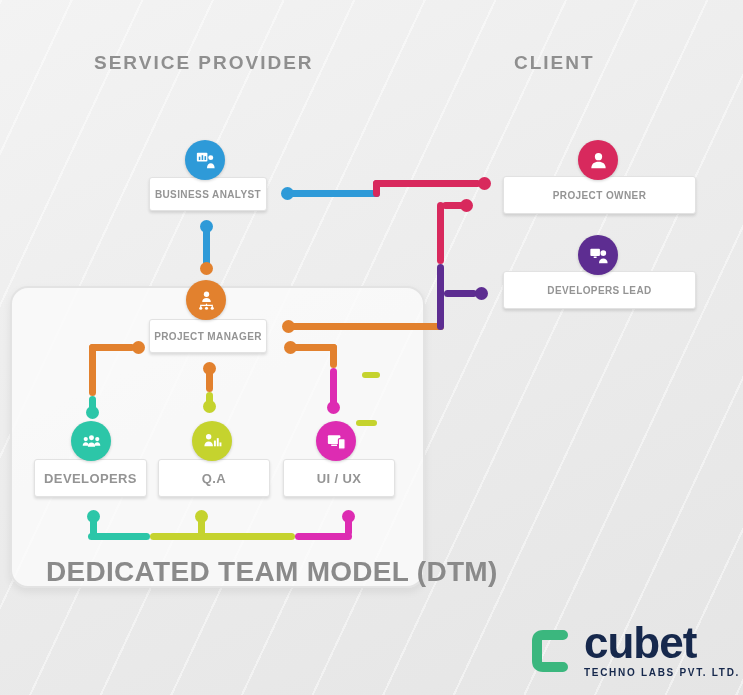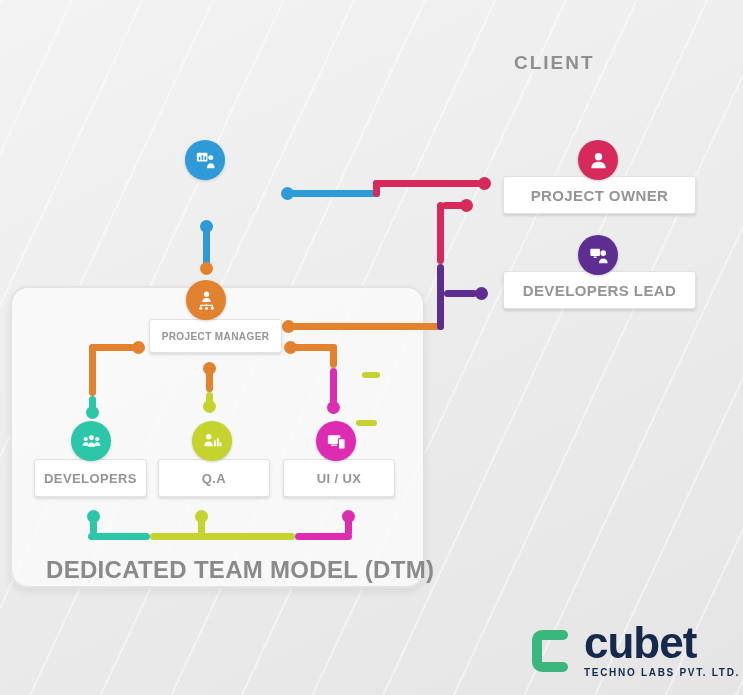--- a/index.html
+++ b/index.html
@@ -6,44 +6,45 @@
   html,body{width:743px;height:695px}
   body{font-family:"Liberation Sans",sans-serif;background:#e9e9e9}
   .stage{position:relative;width:743px;height:695px;overflow:hidden;
     background-image:
       repeating-linear-gradient(115deg, rgba(255,255,255,0.45) 0px, rgba(255,255,255,0.45) 2px, rgba(255,255,255,0) 2px, rgba(255,255,255,0) 64px),
       linear-gradient(155deg,#f3f3f3 0%,#ebebeb 55%,#e5e5e5 100%);}
   .heading{position:absolute;font-size:19px;font-weight:bold;letter-spacing:2px;color:#8f8f8f;white-space:nowrap}
   .node-box{position:absolute;background:#fff;border:1px solid #e2e2e2;border-radius:3px;display:flex;align-items:center;justify-content:center;box-shadow:0 2px 3px rgba(0,0,0,0.12);color:#949494;font-weight:bold;letter-spacing:0.4px;white-space:nowrap}
   .small-label{font-size:10px}
   .mid-label{font-size:13px}
-  .big-label{font-size:15px}
+  .big-label{font-size:10px}
   .icon-circle{position:absolute;width:40px;height:40px;border-radius:50%;display:flex;align-items:center;justify-content:center;box-shadow:0 1px 3px rgba(0,0,0,0.18)}
   .line{position:absolute;border-radius:3.5px}
   .dot{position:absolute;width:13px;height:13px;border-radius:50%}
   .c-blue{background:#2e9ad8}
   .c-crimson{background:#d8295d}
   .c-purple{background:#5d2d91}
   .c-orange{background:#e2812e}
   .c-teal{background:#2cc6a8}
   .c-yellow{background:#c5d32e}
   .c-magenta{background:#dd2cb2}
   .dtm-frame{position:absolute;left:10px;top:286px;width:415px;height:302px;background:rgba(250,250,250,0.85);border:2px solid #e3e3e3;border-radius:18px;box-shadow:0 4px 9px rgba(0,0,0,0.07)}
-  .dtm-title{position:absolute;left:46px;top:556px;font-size:24px;font-weight:bold;color:#8a8a8a;letter-spacing:0.3px;white-space:nowrap}
+  .dtm-title{position:absolute;left:46px;top:556px;font-size:28px;font-weight:bold;color:#8a8a8a;letter-spacing:0.3px;white-space:nowrap}
   .logo{position:absolute;left:527px;top:620px;display:flex;align-items:flex-start}
   .logo-mark{margin-top:6px}
   .logo-text{margin-left:7px;display:flex;flex-direction:column}
   .logo-name{font-size:44px;font-weight:bold;color:#16284c;line-height:46px;letter-spacing:-1px}
   .logo-sub{font-size:10px;font-weight:bold;color:#16284c;letter-spacing:1.7px;margin-top:1px}
 </style>
 </head>
 <body>
 
 <div class="stage">
 
+  <div class="heading" style="left:94px;top:52px">SERVICE PROVIDER</div>
   <div class="heading" style="left:514px;top:52px">CLIENT</div>
 
   <div class="dtm-frame"></div>
 
   <div class="dot c-blue" style="left:281px;top:187px"></div>
   <div class="line c-blue" style="left:287px;top:190px;width:93px;height:7px"></div>
   <div class="line c-crimson" style="left:373px;top:180px;width:7px;height:17px"></div>
   <div class="line c-crimson" style="left:373px;top:180px;width:108px;height:7px"></div>
   <div class="dot c-crimson" style="left:478px;top:177px"></div>
 
@@ -83,27 +84,30 @@
   <div class="dot c-teal" style="left:87px;top:510px"></div>
   <div class="line c-teal" style="left:90px;top:517px;width:7px;height:19px"></div>
   <div class="line c-teal" style="left:88px;top:533px;width:62px;height:7px"></div>
   <div class="line c-yellow" style="left:150px;top:533px;width:145px;height:7px"></div>
   <div class="dot c-yellow" style="left:195px;top:510px"></div>
   <div class="line c-yellow" style="left:198px;top:517px;width:7px;height:19px"></div>
   <div class="line c-magenta" style="left:295px;top:533px;width:57px;height:7px"></div>
   <div class="line c-magenta" style="left:345px;top:517px;width:7px;height:19px"></div>
   <div class="dot c-magenta" style="left:342px;top:510px"></div>
 
+  <div class="node-box small-label" style="left:149px;top:177px;width:118px;height:34px">
+    <span>BUSINESS ANALYST</span>
+  </div>
   <div class="node-box big-label" style="left:503px;top:176px;width:193px;height:38px">
     <span>PROJECT OWNER</span>
   </div>
   <div class="node-box big-label" style="left:503px;top:271px;width:193px;height:38px">
     <span>DEVELOPERS LEAD</span>
   </div>
-  <div class="node-box small-label" style="left:149px;top:319px;width:133px;height:34px">
+  <div class="node-box small-label" style="left:149px;top:319px;width:118px;height:34px">
     <span>PROJECT MANAGER</span>
   </div>
   <div class="node-box mid-label" style="left:34px;top:459px;width:113px;height:38px">
     <span>DEVELOPERS</span>
   </div>
   <div class="node-box mid-label" style="left:158px;top:459px;width:112px;height:38px">
     <span>Q.A</span>
   </div>
   <div class="node-box mid-label" style="left:283px;top:459px;width:112px;height:38px">
     <span>UI / UX</span>

